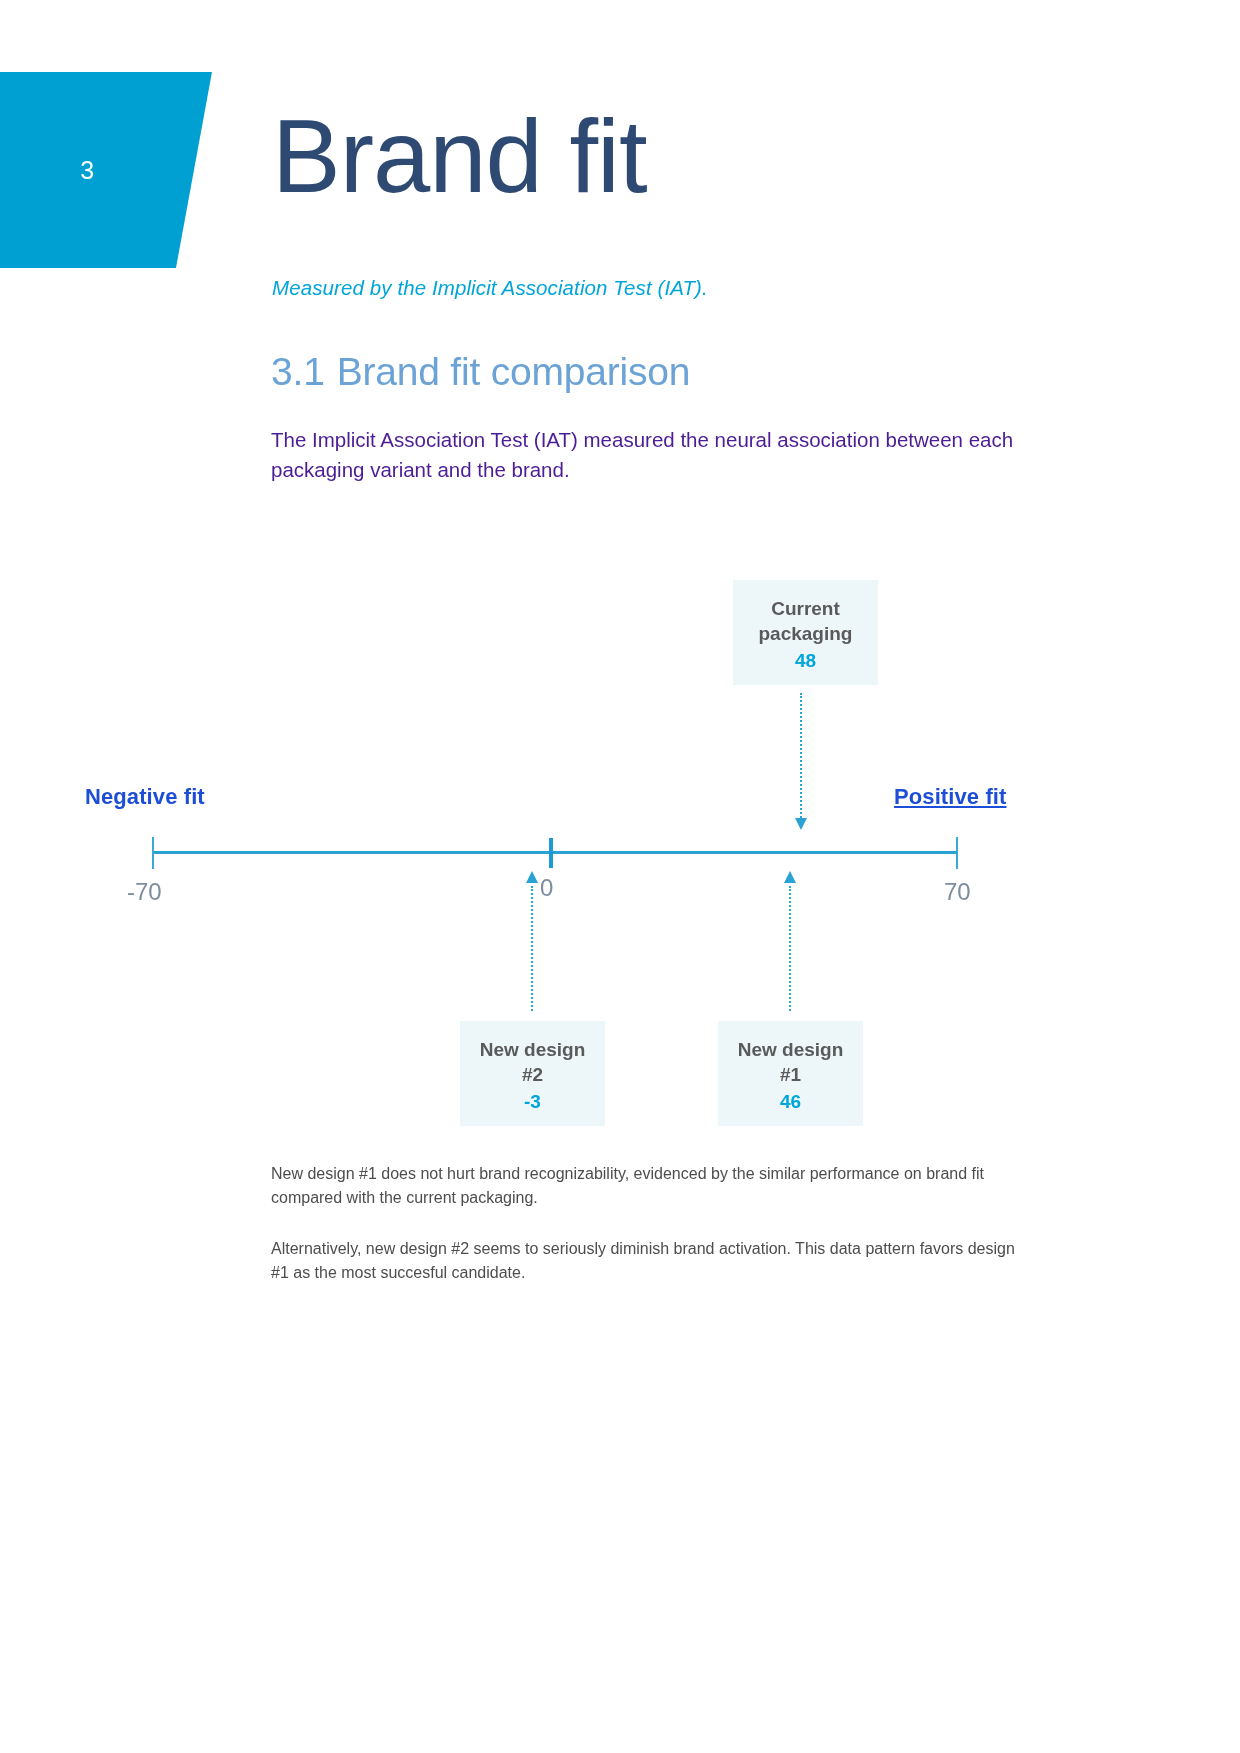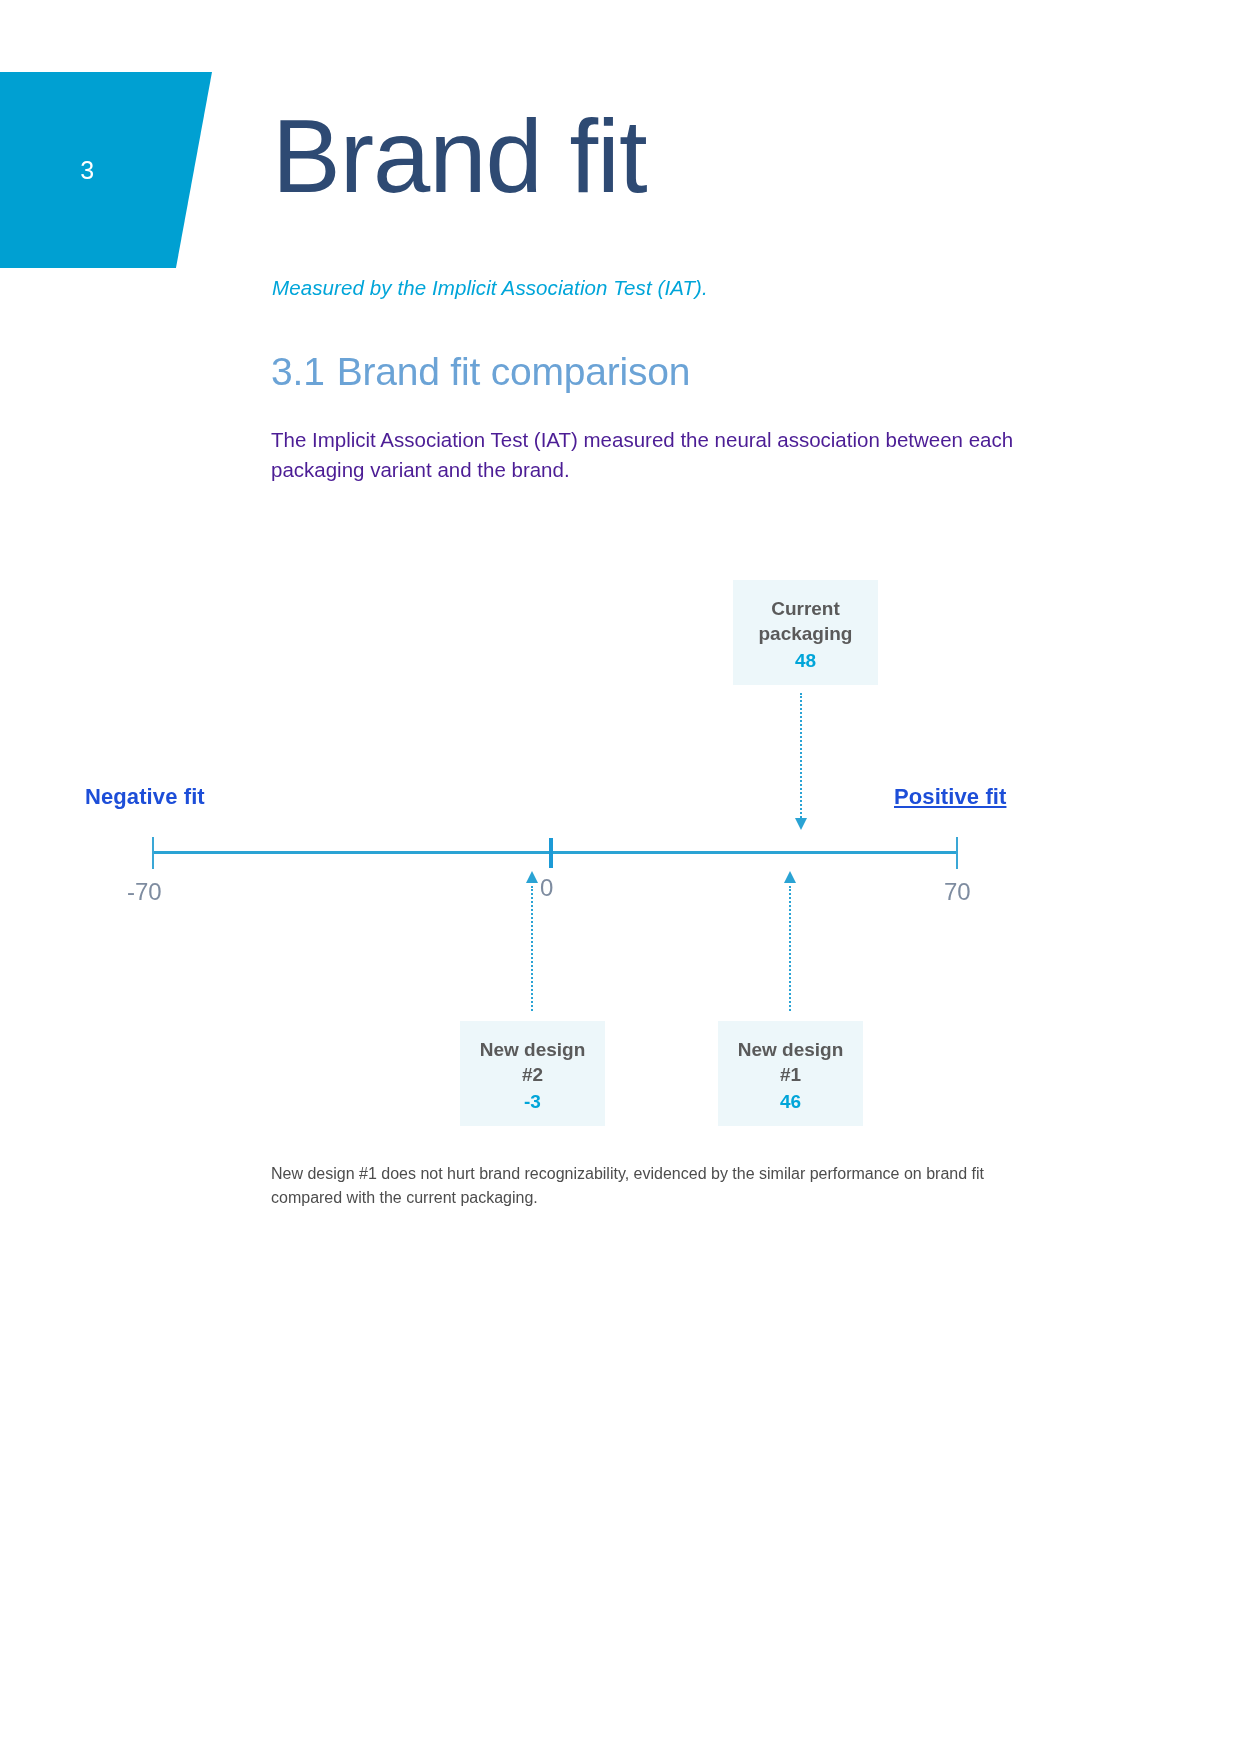--- a/index.html
+++ b/index.html
@@ -170,13 +170,14 @@
   <div class="callout" id="callout-design1">
     <div class="cname">New design
 #1</div>
     <div class="cval">46</div>
   </div>
 
 </div>
 
 <div id="conclusion">
   <p>New design #1 does not hurt brand recognizability, evidenced by the similar performance on brand fit compared with the current packaging.</p>
+  <p class="spaced">Alternatively, new design #2 seems to seriously diminish brand activation. This data pattern favors design #1 as the most succesful candidate.</p>
 </div>
 
 </body></html>

